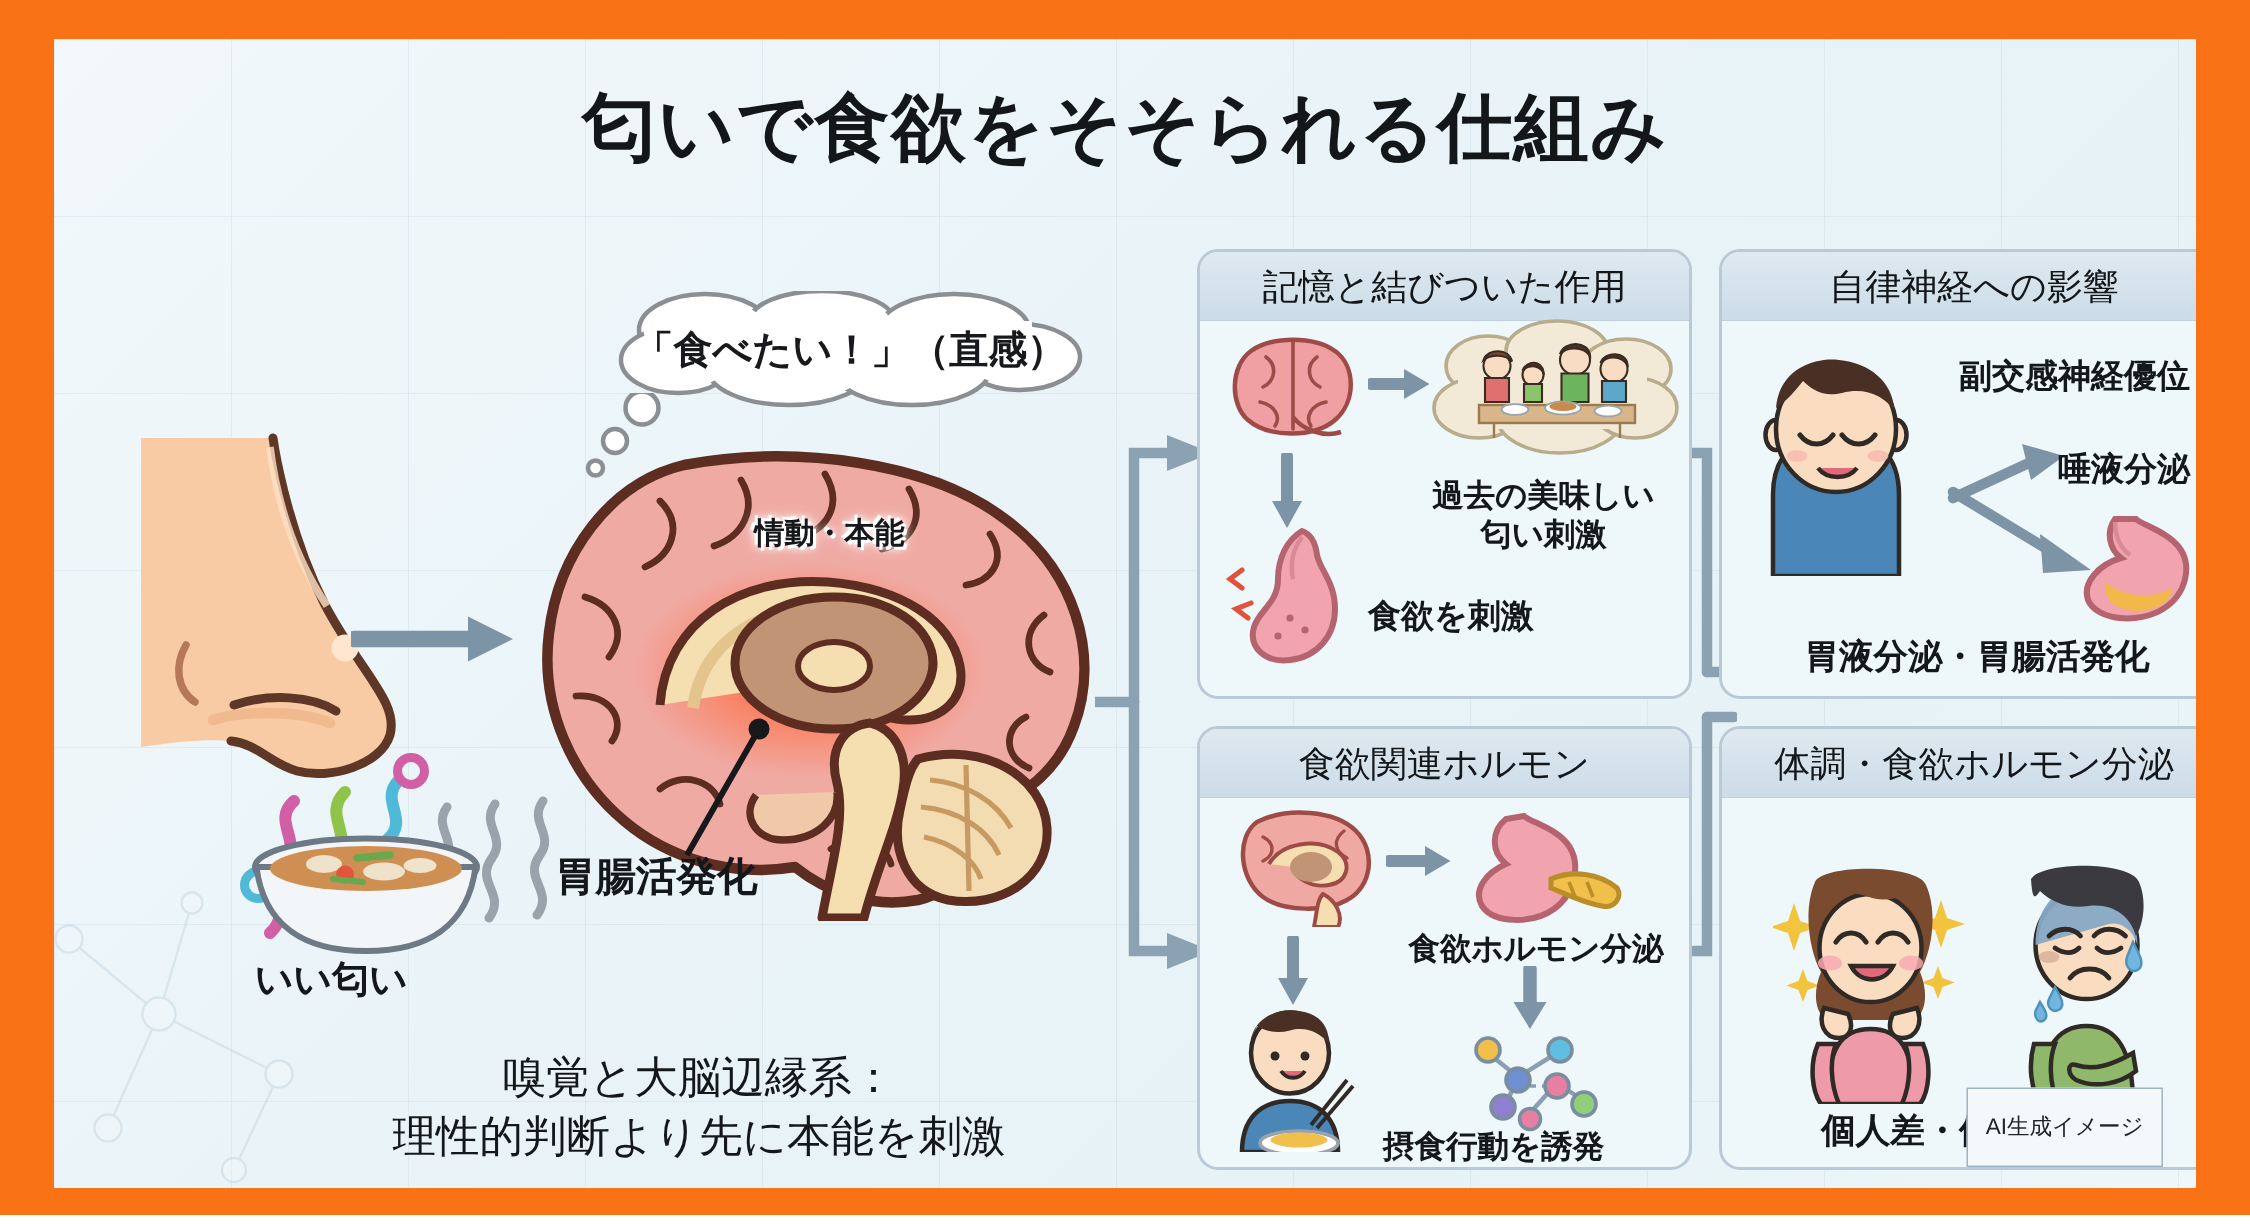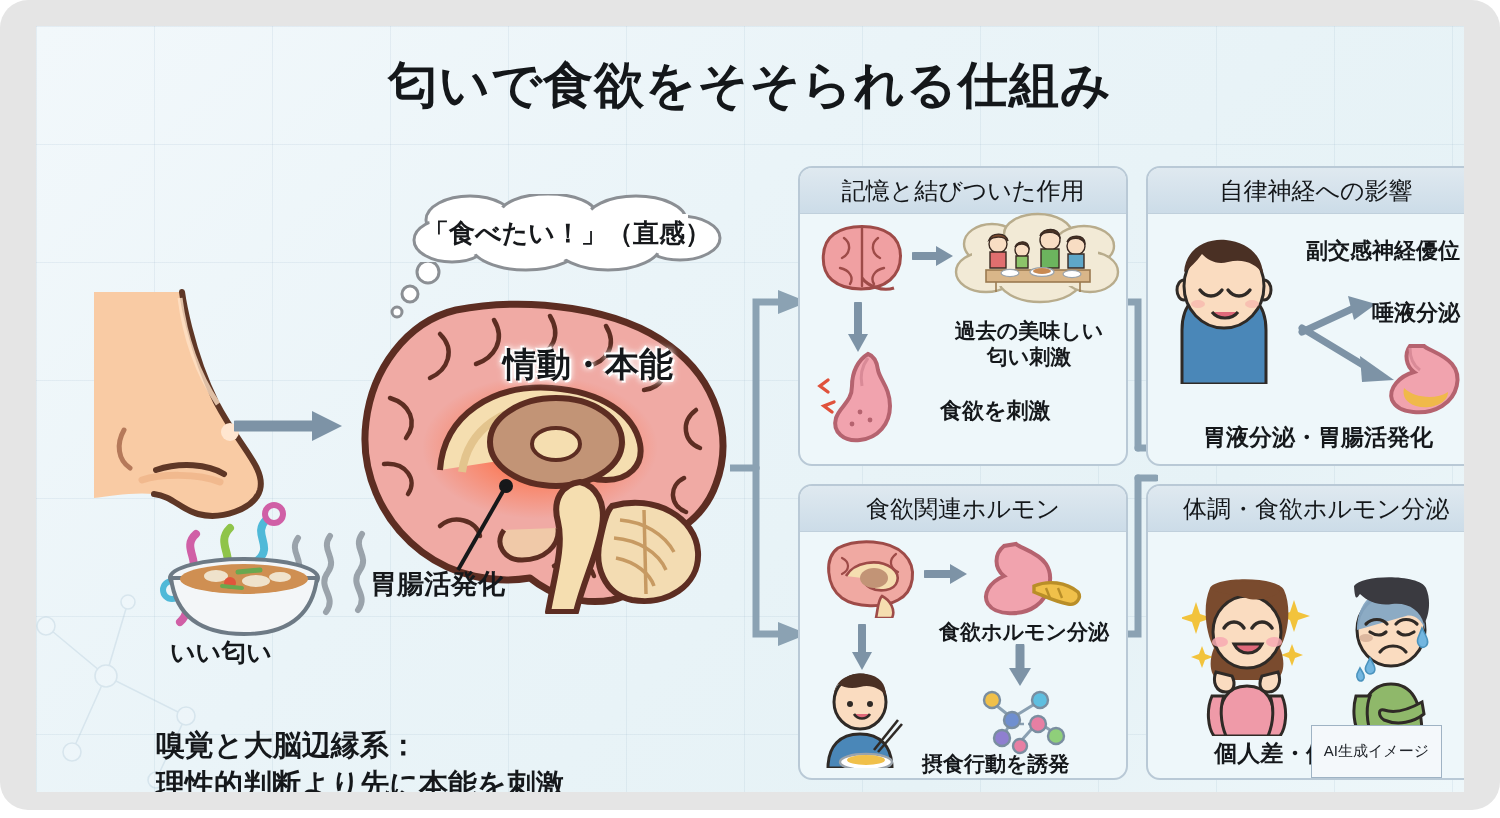--- a/index.html
+++ b/index.html
@@ -4,22 +4,21 @@
 <style>
   * { box-sizing: border-box; margin: 0; padding: 0; }
   html, body {
     width: 1500px; height: 818px;
     font-family: "Liberation Sans", "DejaVu Sans", sans-serif;
     overflow: hidden;
   }
   #stage {
     position: relative;
     width: 1500px; height: 810px;
-    background: #e5e5e5;
-    border-radius: 28px;
+    background: #f97316;
   }
   
   .canvas {
     position: absolute;
     left: 36px; top: 26px;
     width: 1428px; height: 766px;
     background:
       linear-gradient(135deg, #f2f8fb 0%, #eaf4f8 40%, #e6f2f6 75%, #eef7fa 100%);
     overflow: hidden;
   }
@@ -54,36 +53,36 @@
     z-index: 3; padding-bottom: 2px;
   }
 
   .nose-wrap  { position: absolute; left: 58px;  top: 258px; width: 250px; height: 250px; }
   .odor-wrap  { position: absolute; left: 118px; top: 468px; width: 220px; height: 140px; }
   .bowl-wrap  { position: absolute; left: 128px; top: 524px; width: 160px; height: 86px; }
   .brain-wrap { position: absolute; left: 308px; top: 268px; width: 410px; height: 320px; }
 
   .lbl-emotion {
     position: absolute; left: 443px; top: 316px;
-    font-size: 34px; font-weight: 700; color: #15181b;
+    font-size: 20px; font-weight: 700; color: #15181b;
     text-shadow: 0 0 6px #fff, 0 0 6px #fff, 0 0 10px #fff, 2px 2px 0 #fff, -2px -2px 0 #fff;
     padding-left: 24px;
   }
   .lbl-limbic {
     position: absolute; left: 334px; top: 540px;
     font-size: 27px; font-weight: 700; color: #15181b;
   }
   .lbl-odorstim {
     position: absolute; left: 134px; top: 610px;
     font-size: 25px; font-weight: 700; color: #15181b;
   }
   .caption {
-    position: absolute; left: 120px; top: 700px; width: 620px;
-    line-height: 1.34;
-    font-size: 29px; font-weight: 700; color: #15181b;
+    position: absolute; left: 120px; top: 674px; width: 620px;
+    text-align: center; line-height: 1.34;
+    font-size: 29px; font-weight: 400; color: #15181b;
   }
 
   
   .panel {
     position: absolute;
     border: 2px solid #b9c9d6;
     border-radius: 14px;
     background: #eef7fa;
     overflow: hidden;
   }
@@ -103,21 +102,21 @@
 
   .ptxt { position: absolute; font-weight: 700; color: #15181b; }
 
   
   .p1-brain { position: absolute; left: 16px;  top: 8px;   width: 92px;  height: 74px; }
   .p1-arrow { position: absolute; left: 112px; top: 30px;  width: 42px;  height: 24px; }
   .p1-mem   { position: absolute; left: 150px; top: -4px;  width: 170px; height: 100px; }
   .p1-down  { position: absolute; left: 46px;  top: 88px;  width: 24px;  height: 52px; }
   .p1-stom  { position: absolute; left: 12px;  top: 136px; width: 96px;  height: 94px; }
   .p1-t1 { left: 136px; top: 104px; width: 186px; text-align: center; font-size: 21px; line-height: 1.25; }
-  .p1-t2 { left: 112px; top: 182px; font-size: 22px; margin-left: 28px; }
+  .p1-t2 { left: 112px; top: 182px; font-size: 22px; }
 
   
   .p2-face  { position: absolute; left: 16px;  top: 20px;  width: 120px; height: 150px; }
   .p2-t1 { left: 140px; top: 22px; width: 190px; text-align: center; font-size: 22px; }
   .p2-a1 { position: absolute; left: 150px; top: 76px;  width: 80px;  height: 50px; }
   .p2-t2 { left: 224px; top: 84px; font-size: 22px; }
   .p2-a2 { position: absolute; left: 150px; top: 108px; width: 98px; height: 66px; }
   .p2-stom  { position: absolute; left: 232px; top: 128px; width: 90px;  height: 74px; }
   .p2-t3 { left: 4px; top: 208px; width: 332px; text-align: center; font-size: 23px; }
 

